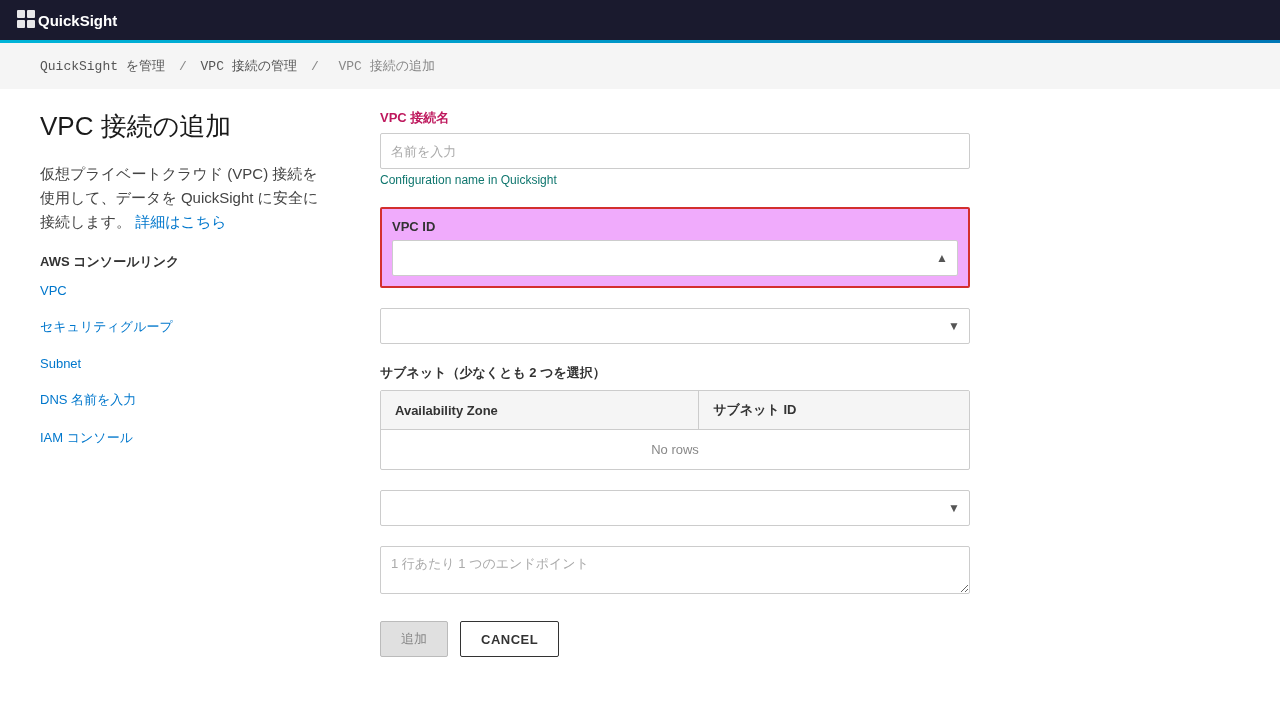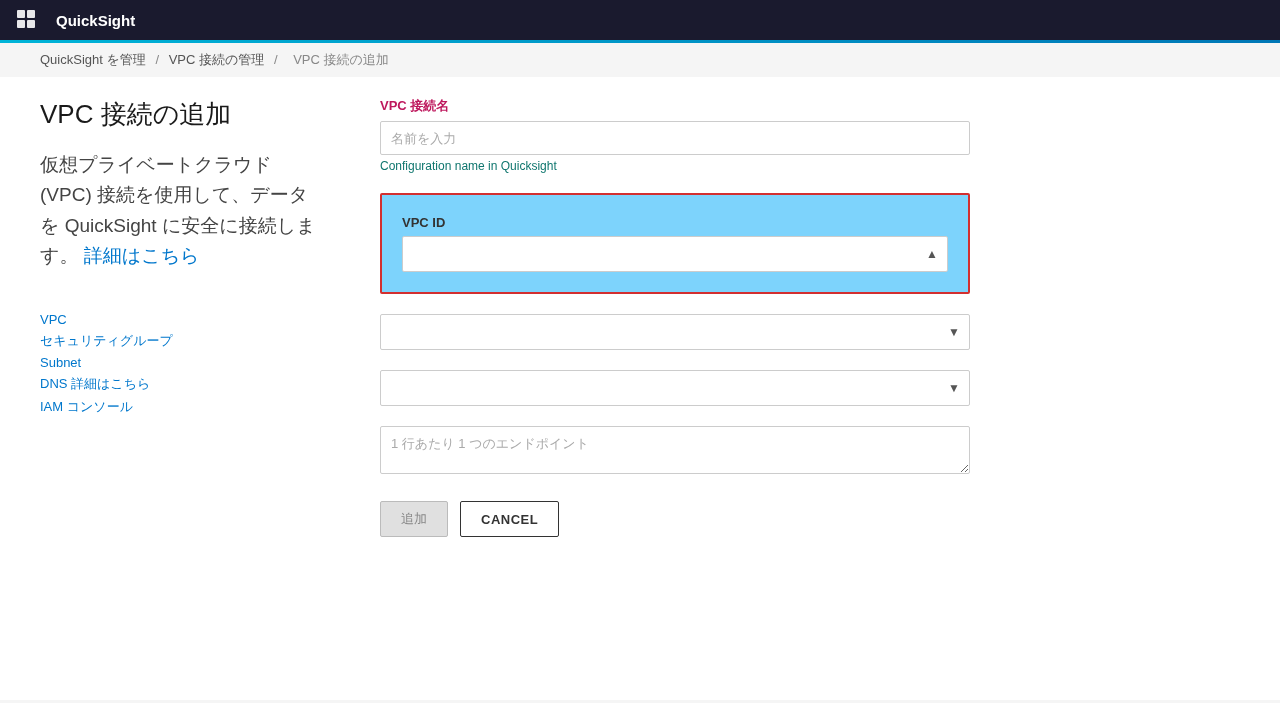--- a/index.html
+++ b/index.html
@@ -11,40 +11,41 @@
       color: #fff;
       height: 40px;
       display: flex;
       align-items: center;
       padding: 0 16px;
       gap: 8px;
     }
     .topbar-logo {
       display: flex;
       align-items: center;
-      gap: 20px;
+      gap: 2px;
       font-size: 15px;
       font-weight: 600;
     }
     .logo-icon {
       width: 20px;
       height: 20px;
     }
 
     
     .topbar-accent {
       height: 3px;
       background: linear-gradient(to right, #00b4d8, #0077b6);
     }
 
     
     .breadcrumb {
-      padding: 8px 40px;
+      padding: 14px 40px;
       font-size: 13px;
       color: #555;
+      font-family: Liberation Mono, monospace;
     }
     .breadcrumb a {
       color: #555;
       text-decoration: none;
     }
     .breadcrumb span {
       margin: 0 6px;
       color: #888;
     }
 
@@ -63,39 +64,39 @@
       flex-shrink: 0;
       padding-top: 20px;
     }
     .page-title {
       font-size: 26px;
       font-weight: 300;
       color: #1a1a1a;
       margin-bottom: 18px;
     }
     .description {
-      font-size: 19px;
+      font-size: 15px;
       color: #444;
       line-height: 1.6;
-      margin-bottom: 40px;
+      margin-bottom: 19px;
     }
     .description a {
       color: #0077cc;
       text-decoration: none;
     }
     .section-label {
       font-size: 13px;
       font-weight: 600;
       color: #333;
       margin-bottom: 12px;
     }
     .aws-links {
       display: flex;
       flex-direction: column;
-      gap: 5px;
+      gap: 20px;
     }
     .aws-links a {
       color: #0077cc;
       text-decoration: none;
       font-size: 13px;
     }
 
     
     .right-panel {
       flex: 1;
@@ -108,42 +109,42 @@
     }
     .form-label {
       display: block;
       font-size: 13px;
       font-weight: 600;
       color: #be185d;
       margin-bottom: 6px;
     }
     .form-input {
       width: 100%;
-      height: 20px;
+      height: 36px;
       border: 1px solid #ccc;
       border-radius: 2px;
-      padding: 16px 10px;
+      padding: 9px 10px;
       font-size: 13px;
       color: #333;
       background: #fff;
       outline: none;
     }
     .form-input::placeholder { color: #aaa; }
     .form-hint {
       font-size: 12px;
       color: #0f766e;
       margin-top: 4px;
     }
 
     
     .vpc-id-container {
       border: 2px solid #d32f2f;
       border-radius: 2px;
-      padding: 20px;
-      background: #7dd3fc;
+      padding: 10px;
+      background: #f0abfc;
       margin-bottom: 20px;
     }
     .vpc-id-label {
       font-size: 13px;
       font-weight: 600;
       color: #333;
       margin-bottom: 6px;
     }
     .select-wrapper {
       position: relative;
@@ -288,25 +289,26 @@
 </div>
 
 <div class="main-container">
 
   <div class="left-panel">
     <h1 class="page-title">VPC 接続の追加</h1>
     <p class="description">
       <span>仮想プライベートクラウド (VPC) 接続を使用して、データを QuickSight に安全に接続します。</span>
       <a href="#">詳細はこちら</a>
     </p>
+    <div class="section-label">AWS コンソールリンク</div>
     <div class="aws-links">
       <a href="#">VPC</a>
       <a href="#">セキュリティグループ</a>
       <a href="#">Subnet</a>
-      <a href="#">DNS 詳細はこちら</a>
+      <a href="#">DNS 名前を入力</a>
       <a href="#">IAM コンソール</a>
     </div>
   </div>
 
   <div class="right-panel">
 
     <div class="form-group">
       <label class="form-label">VPC 接続名</label>
       <input class="form-input" type="text" placeholder="名前を入力" style="">
       <div class="form-hint">Configuration name in Quicksight</div>
@@ -324,20 +326,38 @@
 
     <div class="form-group">
       <div class="select-wrapper">
         <select class="select-input">
           <option value=""></option>
         </select>
         <span class="select-arrow">▼</span>
       </div>
     </div>
 
+    <div class="form-group">
+      <div class="subnet-section-label">サブネット（少なくとも 2 つを選択）</div>
+      <div class="subnet-table-container">
+        <table class="subnet-table">
+          <thead>
+            <tr>
+              <th>Availability Zone</th>
+              <th>サブネット ID</th>
+            </tr>
+          </thead>
+          <tbody>
+            <tr>
+              <td class="no-rows-cell" colspan="2">No rows</td>
+            </tr>
+          </tbody>
+        </table>
+      </div>
+    </div>
 
     <div class="form-group">
       <div class="select-wrapper">
         <select class="select-input">
           <option value=""></option>
         </select>
         <span class="select-arrow">▼</span>
       </div>
     </div>
 

